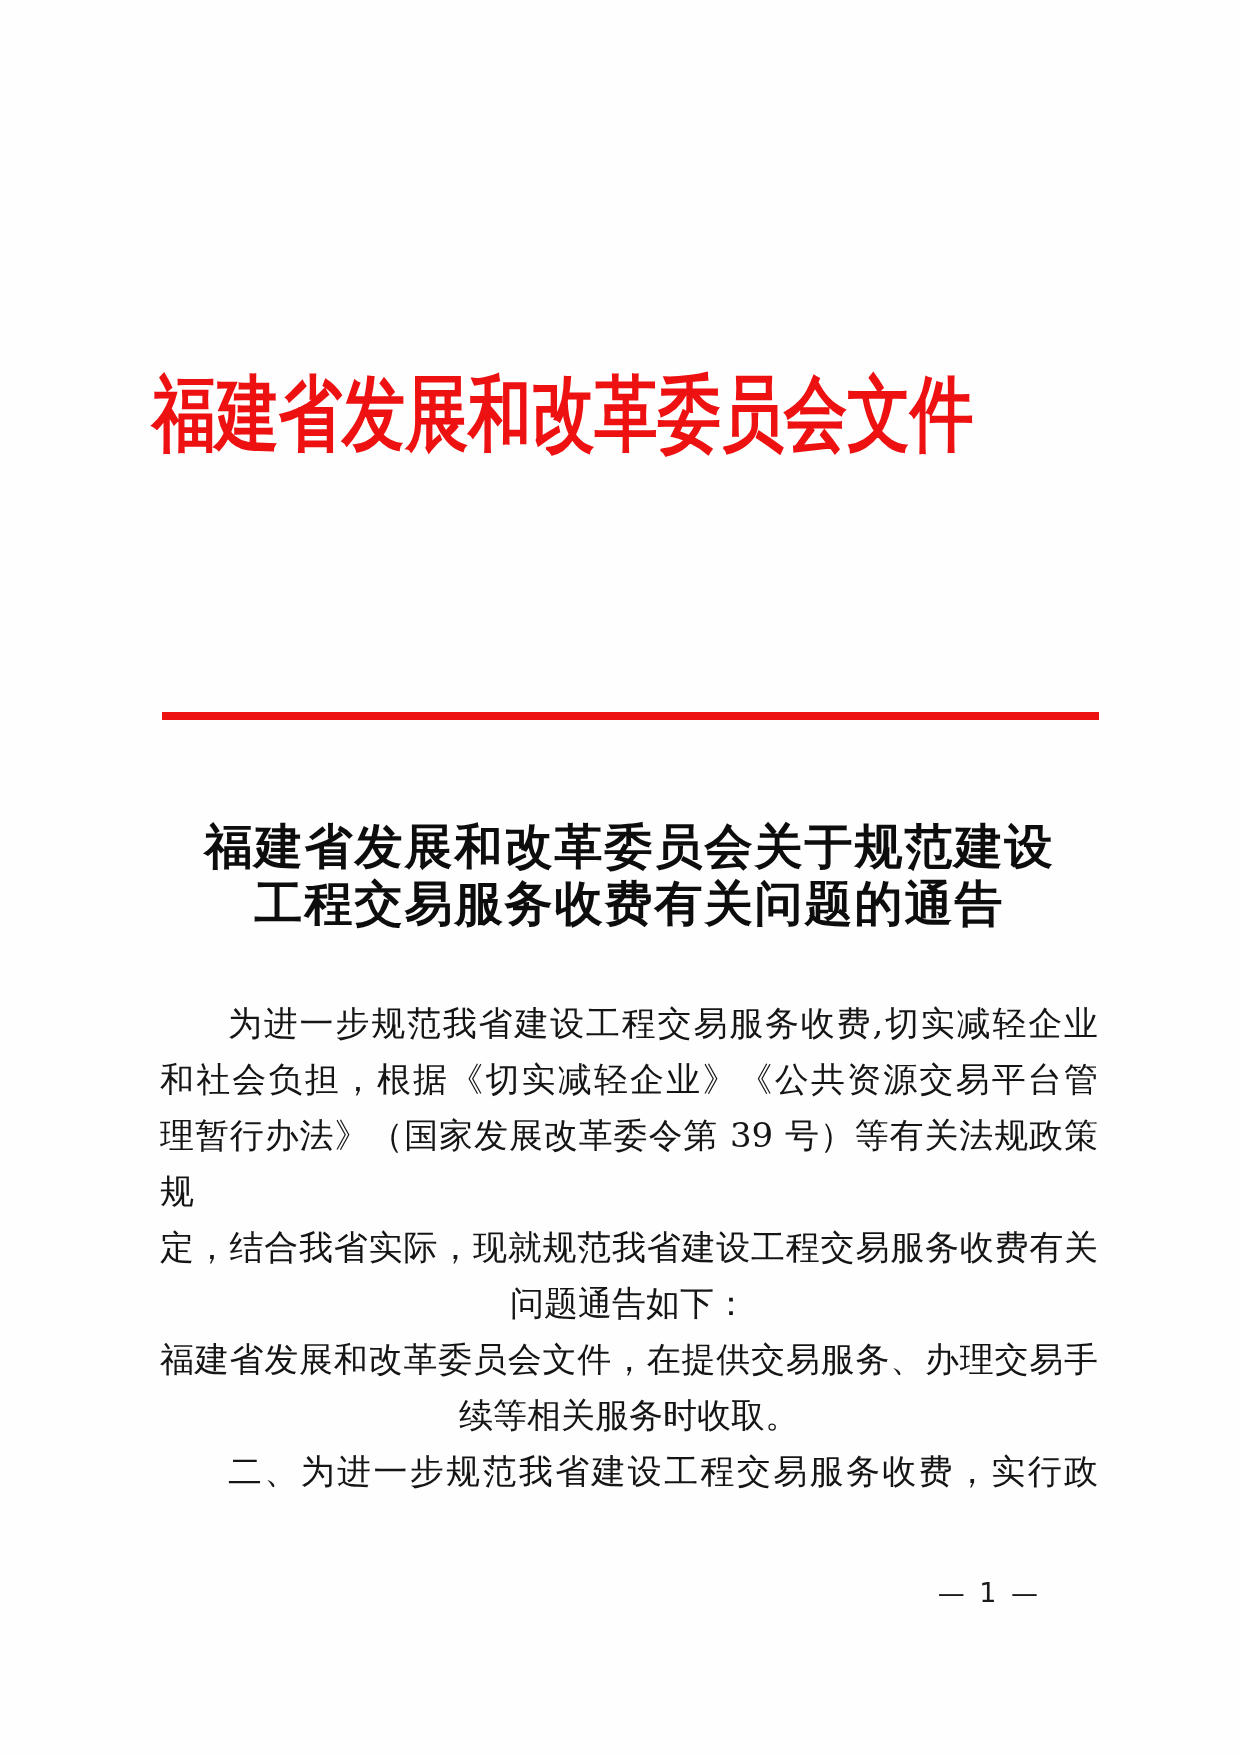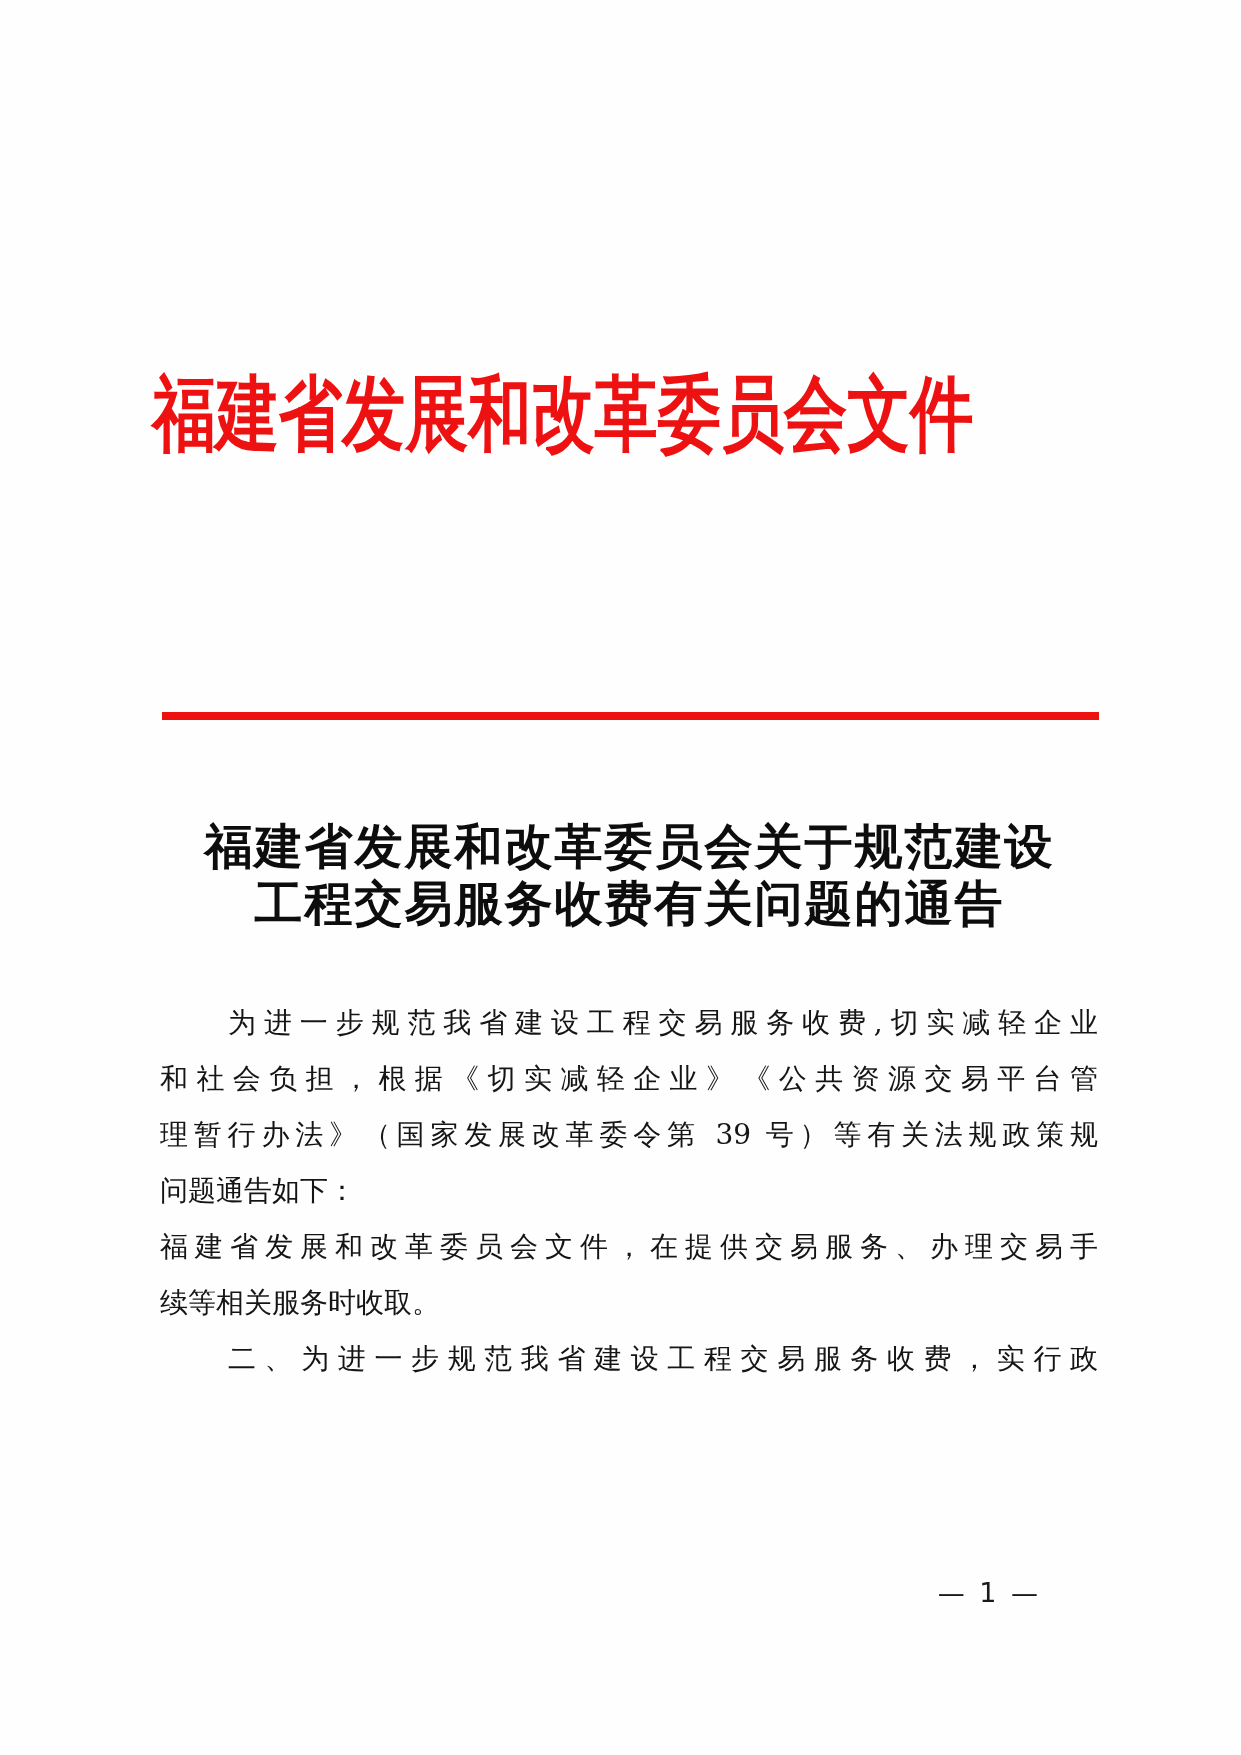--- a/index.html
+++ b/index.html
@@ -71,26 +71,26 @@
     letter-spacing: 2px;
     color: #0d0d0d;
   }
 
   
   .body-block {
     position: absolute;
     top: 995px;
     left: 160px;
     width: 938px;
-    font-size: 28px;
+    font-size: 34px;
     line-height: 56px;
     color: #151515;
   }
   .body-line {
-    text-align: left;
+    text-align: center;
   }
   .body-line.fill {
     text-align: justify;
     text-align-last: justify;
     text-justify: inter-character;
   }
   .body-line.indent {
     padding-left: 68px;
   }
 
@@ -119,20 +119,21 @@
 
   <div class="doc-title">
     <div class="title-line">福建省发展和改革委员会关于规范建设</div>
     <div class="title-line">工程交易服务收费有关问题的通告</div>
   </div>
 
   <div class="body-block">
       <div class="body-line indent fill">为进一步规范我省建设工程交易服务收费,切实减轻企业</div>
       <div class="body-line fill">和社会负担，根据《切实减轻企业》《公共资源交易平台管</div>
       <div class="body-line fill">理暂行办法》（国家发展改革委令第 39 号）等有关法规政策规</div>
+      <div class="body-line fill">定，结合我省实际，现就规范我省建设工程交易服务收费有关</div>
       <div class="body-line">问题通告如下：</div>
       <div class="body-line fill">福建省发展和改革委员会文件，在提供交易服务、办理交易手</div>
       <div class="body-line">续等相关服务时收取。</div>
       <div class="body-line indent fill">二、为进一步规范我省建设工程交易服务收费，实行政</div>
     </div>
 
   <div class="page-number">— 1 —</div>
 
 </div>
 

